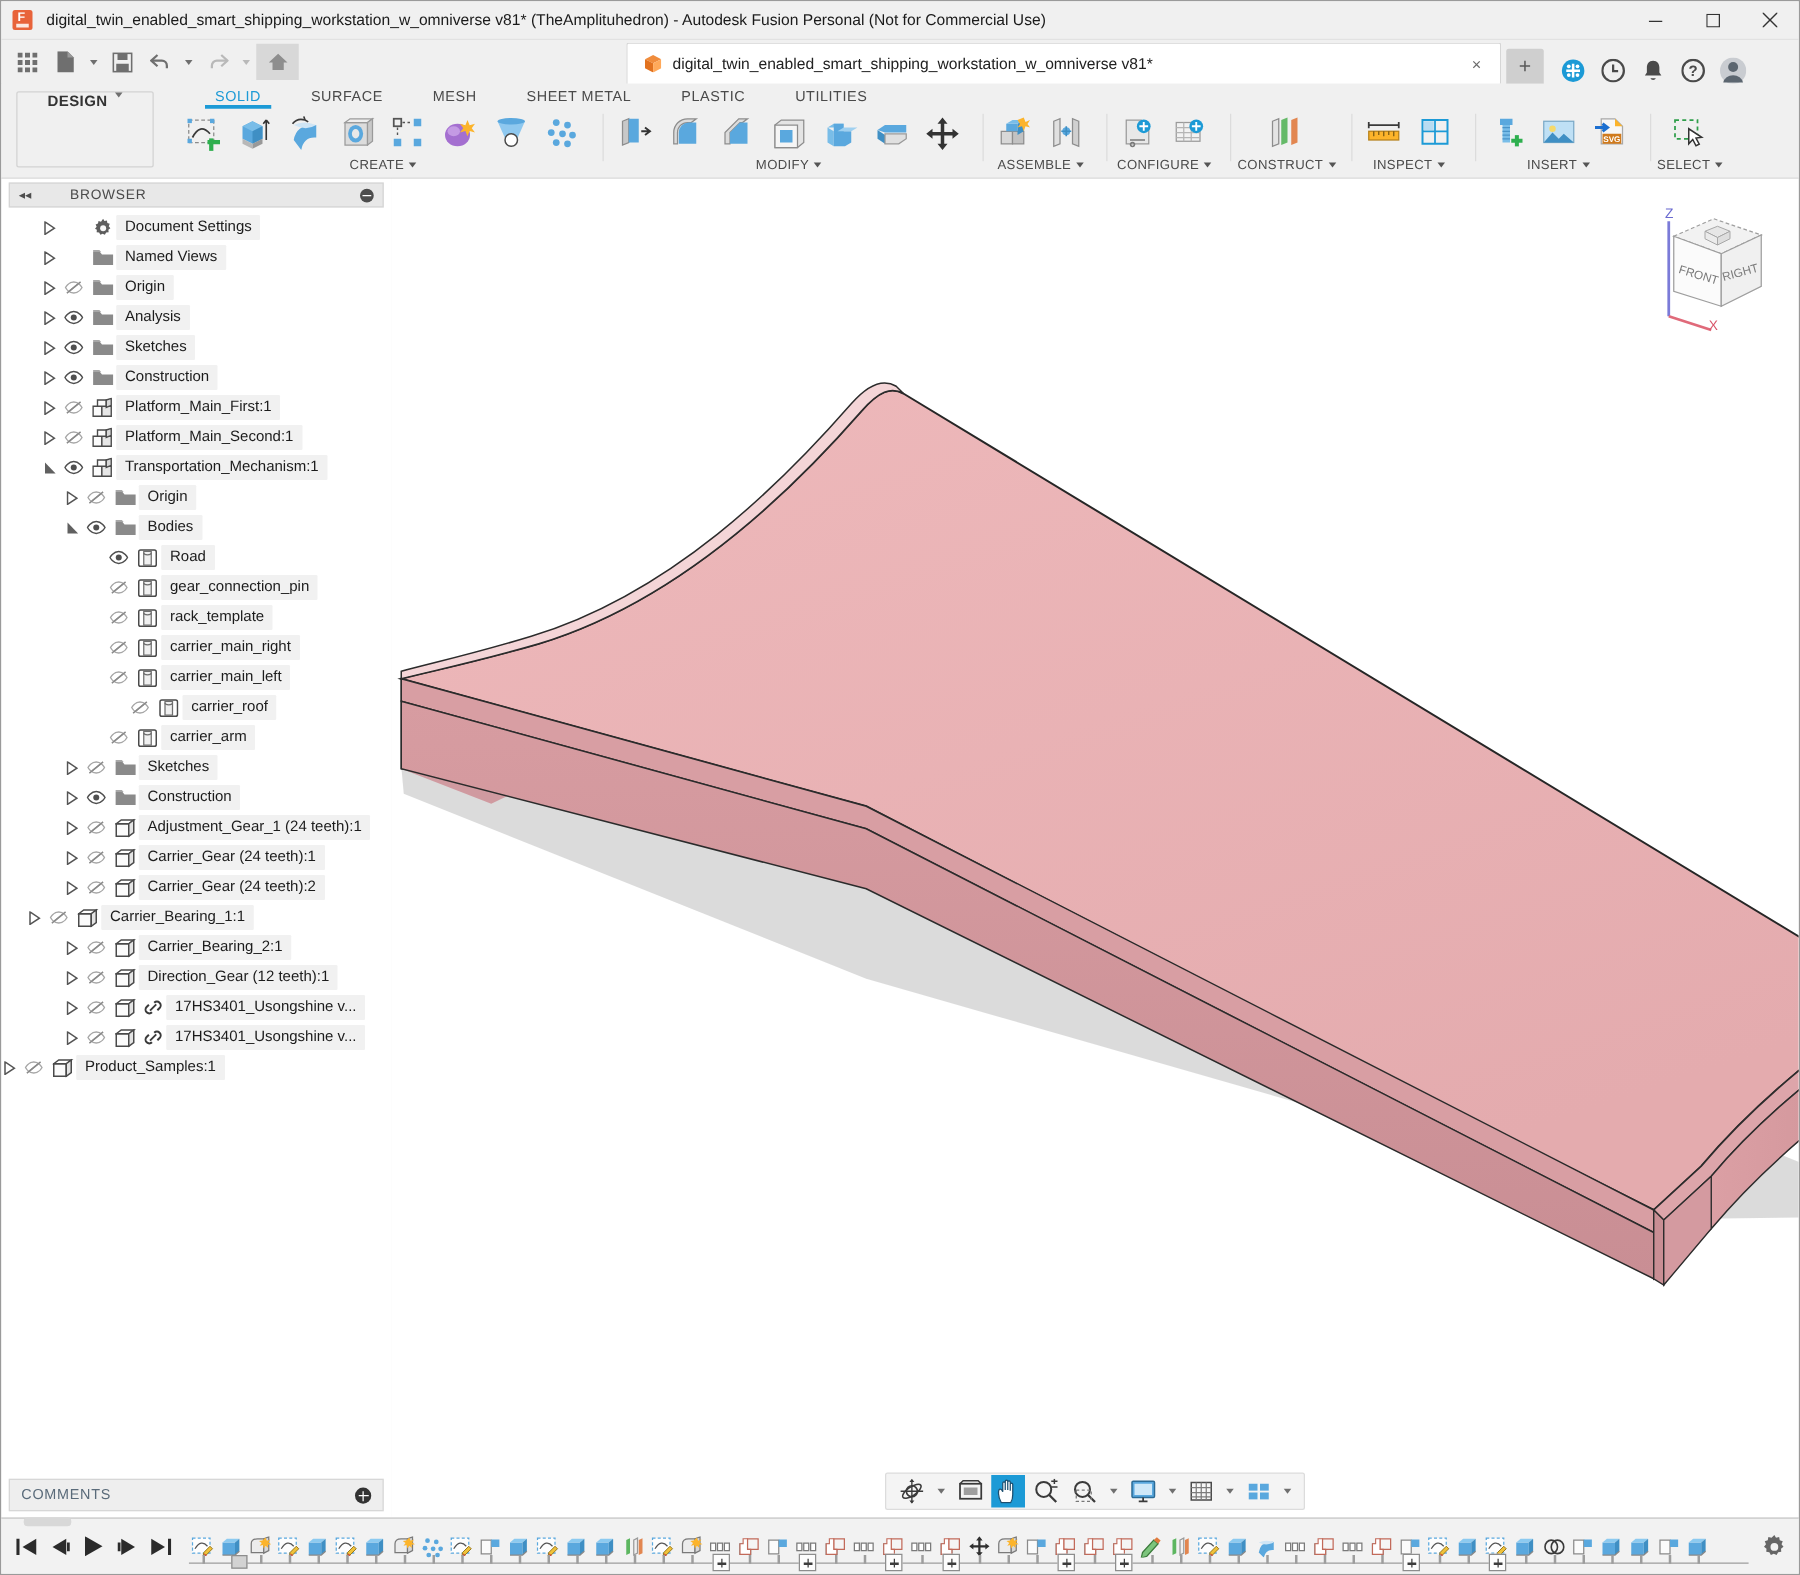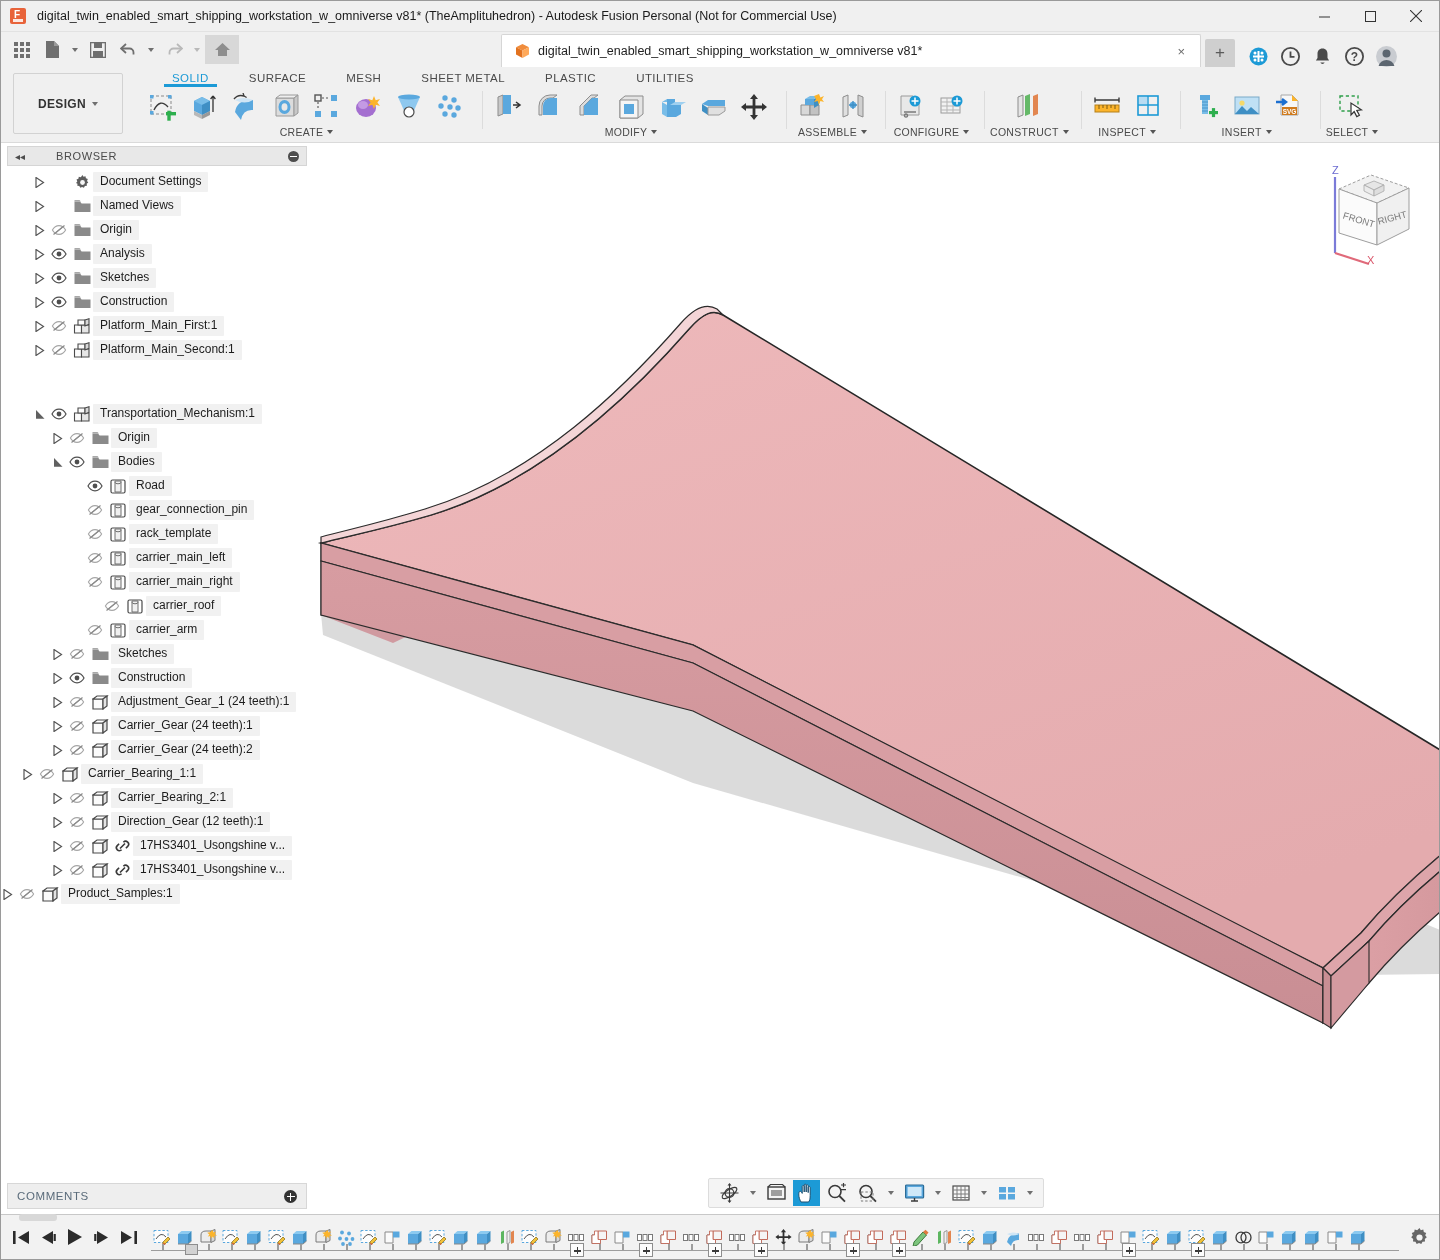--- a/index.html
+++ b/index.html
@@ -47,21 +47,21 @@
   .tab-x { color:#6b6b6b; font-size:13px; padding:0 3px; }
   .plus-tab { width:30px; height:28px; background:#cfcfcf; display:flex; align-items:center;
               justify-content:center; color:#5a5a5a; font-size:17px; margin-left:4px; border-radius:2px 2px 0 0;}
   .tab-icons { display:flex; align-items:center; gap:11px; margin-left:13px; margin-right:10px; }
   .ti { width:21px; height:21px; display:flex; align-items:center; justify-content:center; }
 
   
   .ribbon { flex:0 0 76px; background:#f0f0f0; display:flex; border-bottom:1px solid #dadada;
             position:relative; }
   .design-box { width:110px; margin:6px 7px 8px 12px; border:1px solid #d2d2d2; background:#f0f0f0;
-                display:flex; align-items:center; justify-content:center; gap:6px; border-radius:2px; }
+                display:flex; align-items:flex-start; justify-content:center; gap:6px; border-radius:2px; }
   .design-box .dlabel { font-size:12px; font-weight:bold; color:#333; letter-spacing:.3px; }
   .ribbon-right { flex:1; display:flex; flex-direction:column; }
   .ribtabs { height:22px; display:flex; align-items:center; padding-left:22px; gap:0px; }
   .ribtab { font-size:11.5px; color:#4a4a4a; padding:0 20px; letter-spacing:.45px; position:relative;
             white-space:nowrap; }
   .ribtab.active { color:#1c9ad6; font-weight:normal; }
   .ribtab.active:after { content:""; position:absolute; left:12px; right:12px; bottom:-3px;
                          height:3px; background:#1c9ad6; }
   .ribpanels { flex:1; display:flex; align-items:flex-start; padding-left:10px; }
   .panel { display:flex; flex-direction:column; align-items:center; padding:0 3px; position:relative; height:52px;}
@@ -744,21 +744,21 @@
             <span class="nicon">
               <svg width="18" height="16">
                 <path d="M1.5 7 h7 v8 h-7 z" fill="#fbfbfb" stroke="#4a4a4a" stroke-width="1.1"></path>
                 <path d="M8.5 7 h7.5 v8 h-7.5 z" fill="#e6e6e6" stroke="#4a4a4a" stroke-width="1.1"></path>
                 <path d="M5 2 h7 v5 h-7 z" fill="#fbfbfb" stroke="#4a4a4a" stroke-width="1.1"></path>
                 <path d="M12 2 l4 -1.3 v5.6 l-4 1.7 z" fill="#d8d8d8" stroke="#4a4a4a" stroke-width="1.1"></path>
               </svg>
             </span>
             <span class="nlabel">Platform_Main_Second:1</span>
           </div>
-          <div class="node" style="padding-left: 32px; margin-top: 40px;">
+          <div class="node" style="padding-left: 32px;">
             <span class="arrow">
               <svg width="11" height="11">
                 <path d="M1 1 L9.5 9.8 L1 9.8 Z" fill="#606060"></path>
               </svg>
             </span>
             <span class="eye">
               <svg width="16" height="12">
                 <path d="M8 1.2 C12.5 1.2 15 6 15 6 C15 6 12.5 10.8 8 10.8 C3.5 10.8 1 6 1 6 C1 6 3.5 1.2 8 1.2 Z" fill="none" stroke="#4f4f4f" stroke-width="1.2"></path>
                 <circle cx="8" cy="6" r="2.4" fill="#4f4f4f"></circle>
               </svg>
@@ -884,41 +884,41 @@
                 <path d="M4.8 8.6 L11.2 3.4" stroke="#8a8a8a" stroke-width="1.1"></path>
               </svg>
             </span>
             <span class="nicon">
               <svg width="16" height="15">
                 <rect x="1" y="1" width="14" height="13" rx="1.5" fill="#fff" stroke="#4a4a4a" stroke-width="1.2"></rect>
                 <path d="M5 2 h6 v11 h-6 z" fill="#f0f0f0" stroke="#6f6f6f" stroke-width="1"></path>
                 <path d="M5 3.2 a3 1.6 0 0 0 6 0" fill="none" stroke="#6f6f6f" stroke-width="1"></path>
               </svg>
             </span>
-            <span class="nlabel">carrier_main_left</span>
+            <span class="nlabel">carrier_main_right</span>
           </div>
           <div class="node" style="padding-left: 68px;">
             <span class="arrow">
               <svg width="10" height="11"></svg>
             </span>
             <span class="eye">
               <svg width="16" height="12">
                 <path d="M8 1.6 C12.2 1.6 14.6 6 14.6 6 C14.6 6 12.2 10.4 8 10.4 C3.8 10.4 1.4 6 1.4 6 C1.4 6 3.8 1.6 8 1.6 Z" fill="none" stroke="#a6a6a6" stroke-width="1.1"></path>
                 <path d="M2.5 10.5 L13.5 1.5" stroke="#8a8a8a" stroke-width="1.2"></path>
                 <path d="M4.8 8.6 L11.2 3.4" stroke="#8a8a8a" stroke-width="1.1"></path>
               </svg>
             </span>
             <span class="nicon">
               <svg width="16" height="15">
                 <rect x="1" y="1" width="14" height="13" rx="1.5" fill="#fff" stroke="#4a4a4a" stroke-width="1.2"></rect>
                 <path d="M5 2 h6 v11 h-6 z" fill="#f0f0f0" stroke="#6f6f6f" stroke-width="1"></path>
                 <path d="M5 3.2 a3 1.6 0 0 0 6 0" fill="none" stroke="#6f6f6f" stroke-width="1"></path>
               </svg>
             </span>
-            <span class="nlabel">carrier_main_right</span>
+            <span class="nlabel">carrier_main_left</span>
           </div>
           <div class="node" style="padding-left: 85px;">
             <span class="arrow">
               <svg width="10" height="11"></svg>
             </span>
             <span class="eye">
               <svg width="16" height="12">
                 <path d="M8 1.6 C12.2 1.6 14.6 6 14.6 6 C14.6 6 12.2 10.4 8 10.4 C3.8 10.4 1.4 6 1.4 6 C1.4 6 3.8 1.6 8 1.6 Z" fill="none" stroke="#a6a6a6" stroke-width="1.1"></path>
                 <path d="M2.5 10.5 L13.5 1.5" stroke="#8a8a8a" stroke-width="1.2"></path>
                 <path d="M4.8 8.6 L11.2 3.4" stroke="#8a8a8a" stroke-width="1.1"></path>

